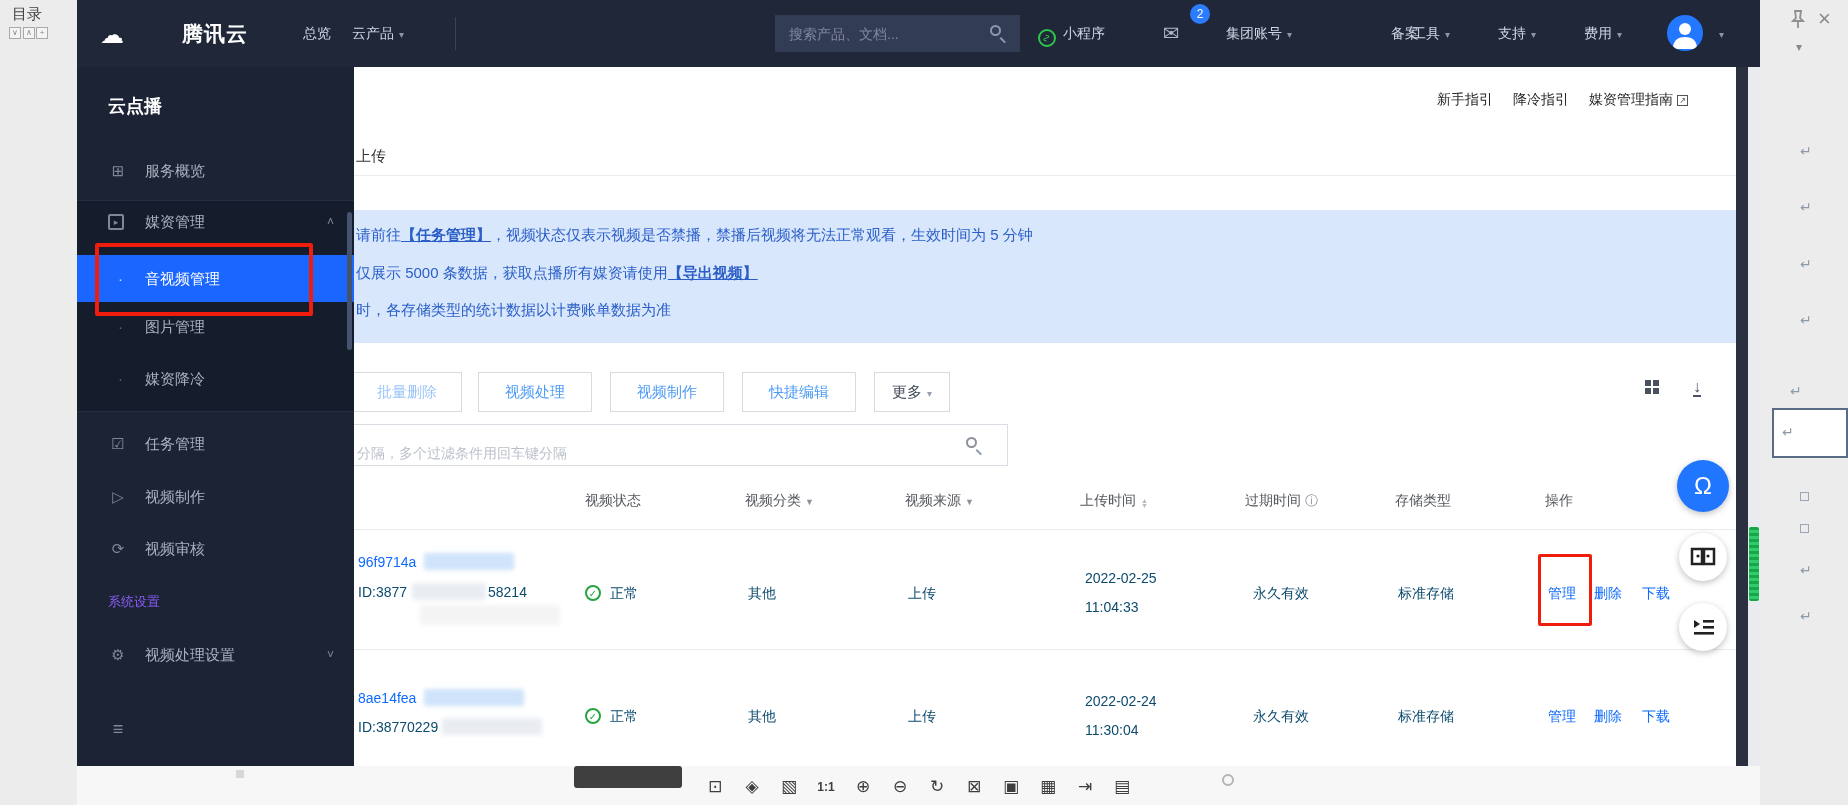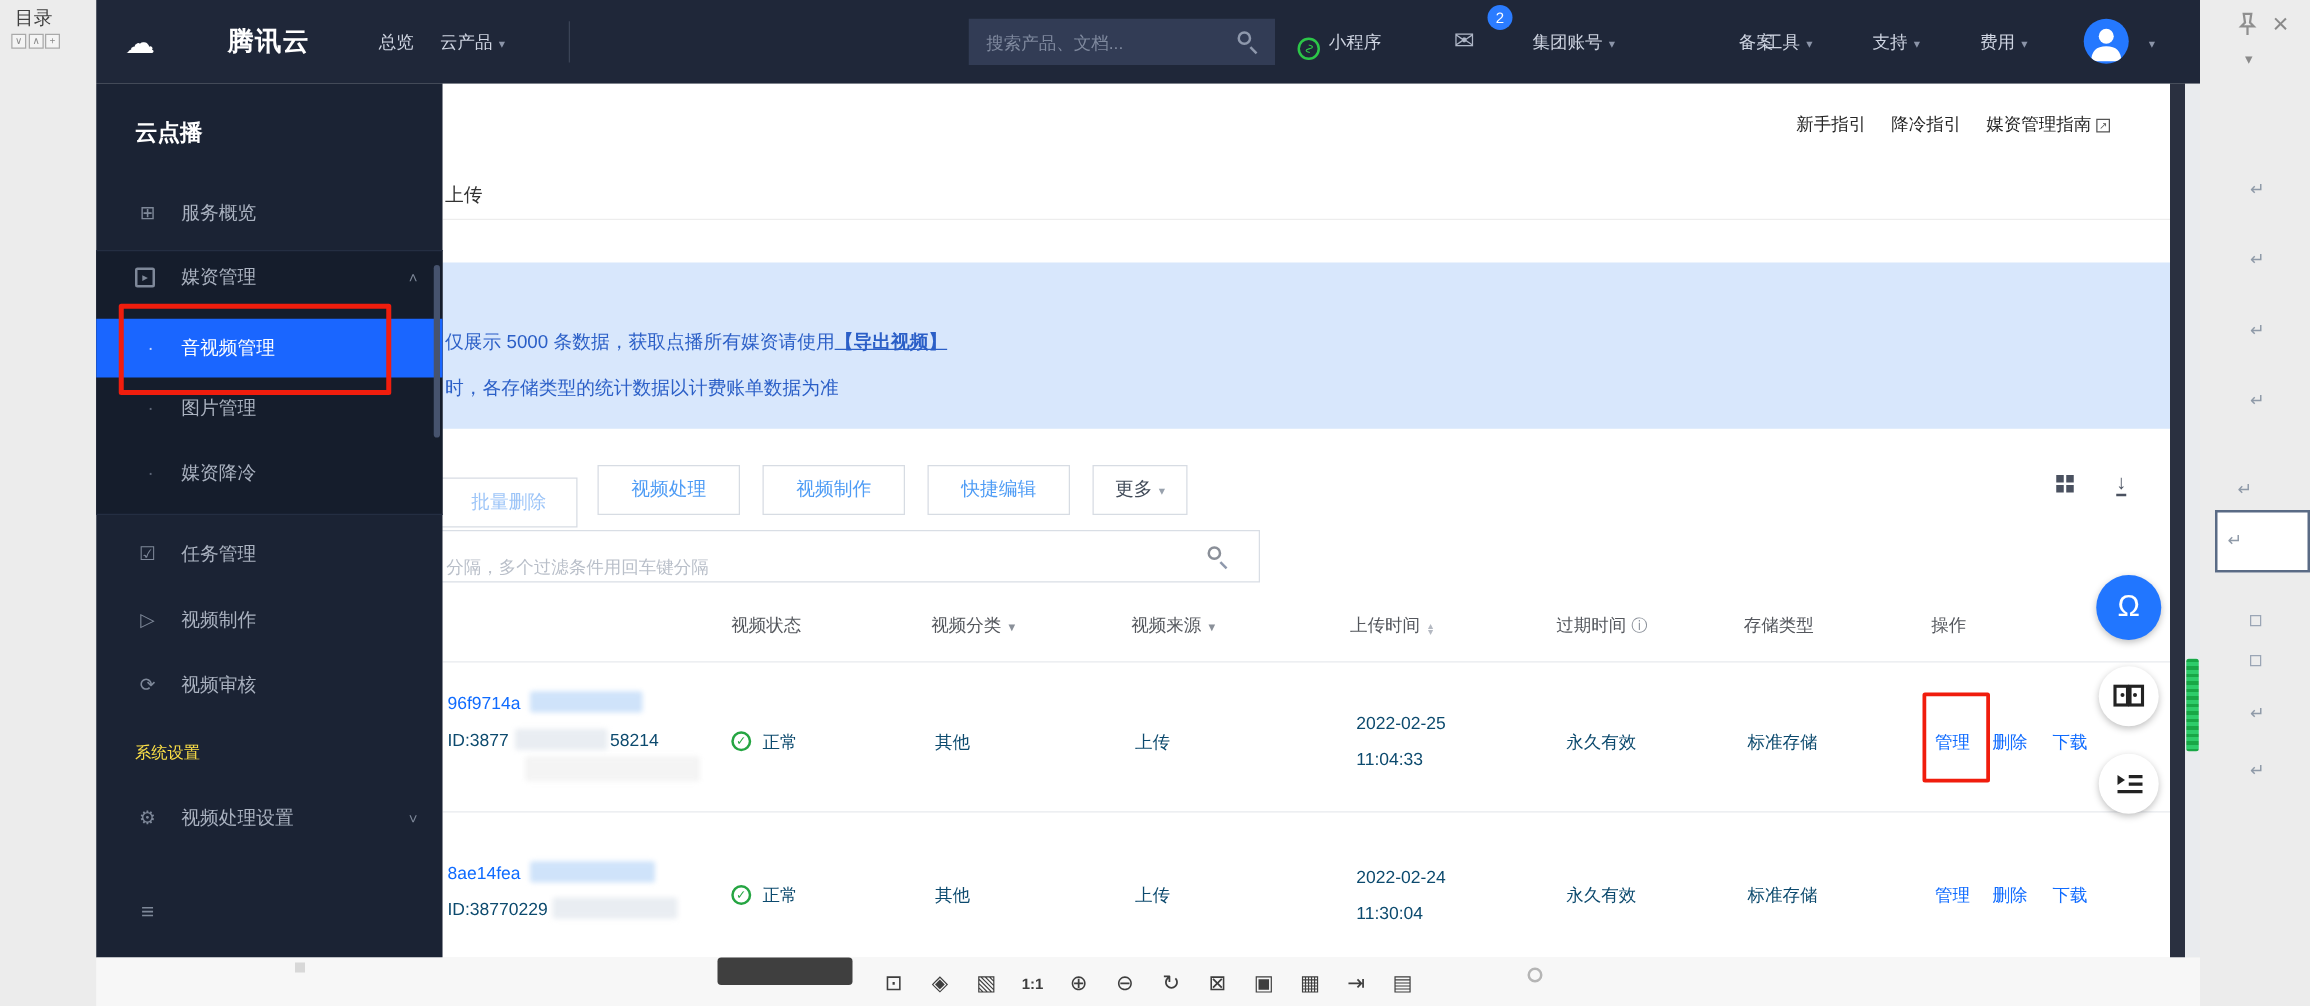--- a/index.html
+++ b/index.html
@@ -36,37 +36,37 @@
   .sb-title { position:absolute; left:31px; top:27px; font-size:18px; font-weight:bold; color:#ffffff; }
   .sb-group { position:absolute; left:0; top:133px; width:277px; height:212px; background:#151d2c;
               border-top:1px solid #242e42; border-bottom:1px solid #242e42; }
   .sb-item { position:absolute; left:0; width:277px; height:44px; line-height:44px; color:#aab2c0; font-size:15px; cursor:pointer; }
   .sb-item .ico { position:absolute; left:31px; top:0; width:20px; text-align:center; color:#7e8899; font-size:15px; }
   .sb-item .lbl { position:absolute; left:68px; }
   .sb-item .bullet { position:absolute; left:41px; color:#5d6678; }
   .sb-item .sub-lbl { position:absolute; left:68px; }
   .sb-selected { background:#1a66ff; color:#ffffff; }
   .sb-selected .bullet { color:#c9d9ff; }
-  .sb-section { position:absolute; left:31px; font-size:13px; color:#fde047; }
+  .sb-section { position:absolute; left:31px; font-size:13px; color:#8b5cf6; }
   .media-ico { position:absolute; left:31px; top:14px; width:16px; height:16px; border:2px solid #7e8899; border-radius:2px;
                color:#7e8899; font-size:9px; line-height:12px; text-align:center; }
   .sb-scroll { position:absolute; left:270px; top:145px; width:5px; height:138px; background:#46536e; border-radius:3px; }
 
   
   .content { left:354px; top:67px; width:1382px; height:699px; background:#ffffff; }
   .guide-links { position:absolute; left:1083px; top:24px; display:flex; gap:20px; font-size:14px; color:#262626; }
   .guide-links span { cursor:pointer; }
   .ext-ico { display:inline-block; width:11px; height:11px; border:1px solid #555; font-size:8px; line-height:9px;
              text-align:center; color:#555; margin-left:4px; vertical-align:1px; }
   .notice { position:absolute; left:0; top:143px; width:1382px; height:133px; background:#d8e7fc; }
   .notice-line { position:absolute; left:2px; font-size:15px; color:#2b5fc7; white-space:nowrap; }
   .notice-link { font-weight:bold; text-decoration:underline; cursor:pointer; }
   .btn { position:absolute; top:305px; height:40px; background:#fff; border:1px solid #d7dce3; font-size:15px;
          text-align:center; line-height:38px; cursor:pointer; }
-  .btn-disabled { color:#9dc5f8;margin-top:10px; }
+  .btn-disabled { color:#9dc5f8; }
   .btn-blue { color:#4e9cf5; }
   .btn-more { color:#404a58; }
   .grid-ico { position:absolute; display:inline-grid; grid-template-columns:6px 6px; grid-template-rows:6px 6px; gap:2px; cursor:pointer; }
   .grid-ico i { background:#4a5160; }
   .dl-ico { position:absolute; font-size:16px; color:#4a5160; border-bottom:2px solid #4a5160; line-height:16px; cursor:pointer; }
   .filter-input { position:absolute; left:-2px; top:357px; width:656px; height:42px; border:1px solid #d9dee5; background:#fff;
                   font-size:14px; color:#555; padding:16px 40px 0 4px; outline:none; font-family:inherit; }
   .filter-input::placeholder { color:#b9bfc9; }
 
   
@@ -140,20 +140,23 @@
   <div class="abs content">
     <div class="guide-links">
       <span>新手指引</span>
       <span>降冷指引</span>
       <span><b style="font-weight:normal;">媒资管理指南</b><span class="ext-ico">↗</span></span>
     </div>
     <div class="abs" style="left:2px;top:80px;font-size:15px;color:#333;">上传</div>
     <div class="abs" style="left:0;top:108px;width:1382px;height:1px;background:#ededed;"></div>
 
     <div class="notice">
+      <div class="notice-line" style="top:16px;">
+        <span>请前往</span><span class="notice-link">【任务管理】</span><span>，视频状态仅表示视频是否禁播，禁播后视频将无法正常观看，生效时间为 5 分钟</span>
+      </div>
       <div class="notice-line" style="top:54px;">
         <span>仅展示 5000 条数据，获取点播所有媒资请使用</span><span class="notice-link">【导出视频】</span>
       </div>
       <div class="notice-line" style="top:91px;">
         <span>时，各存储类型的统计数据以计费账单数据为准</span>
       </div>
     </div>
 
     <div class="btn btn-disabled" style="left:-2px;width:110px;">批量删除</div>
     <div class="btn btn-blue" style="left:124px;width:114px;">视频处理</div>

